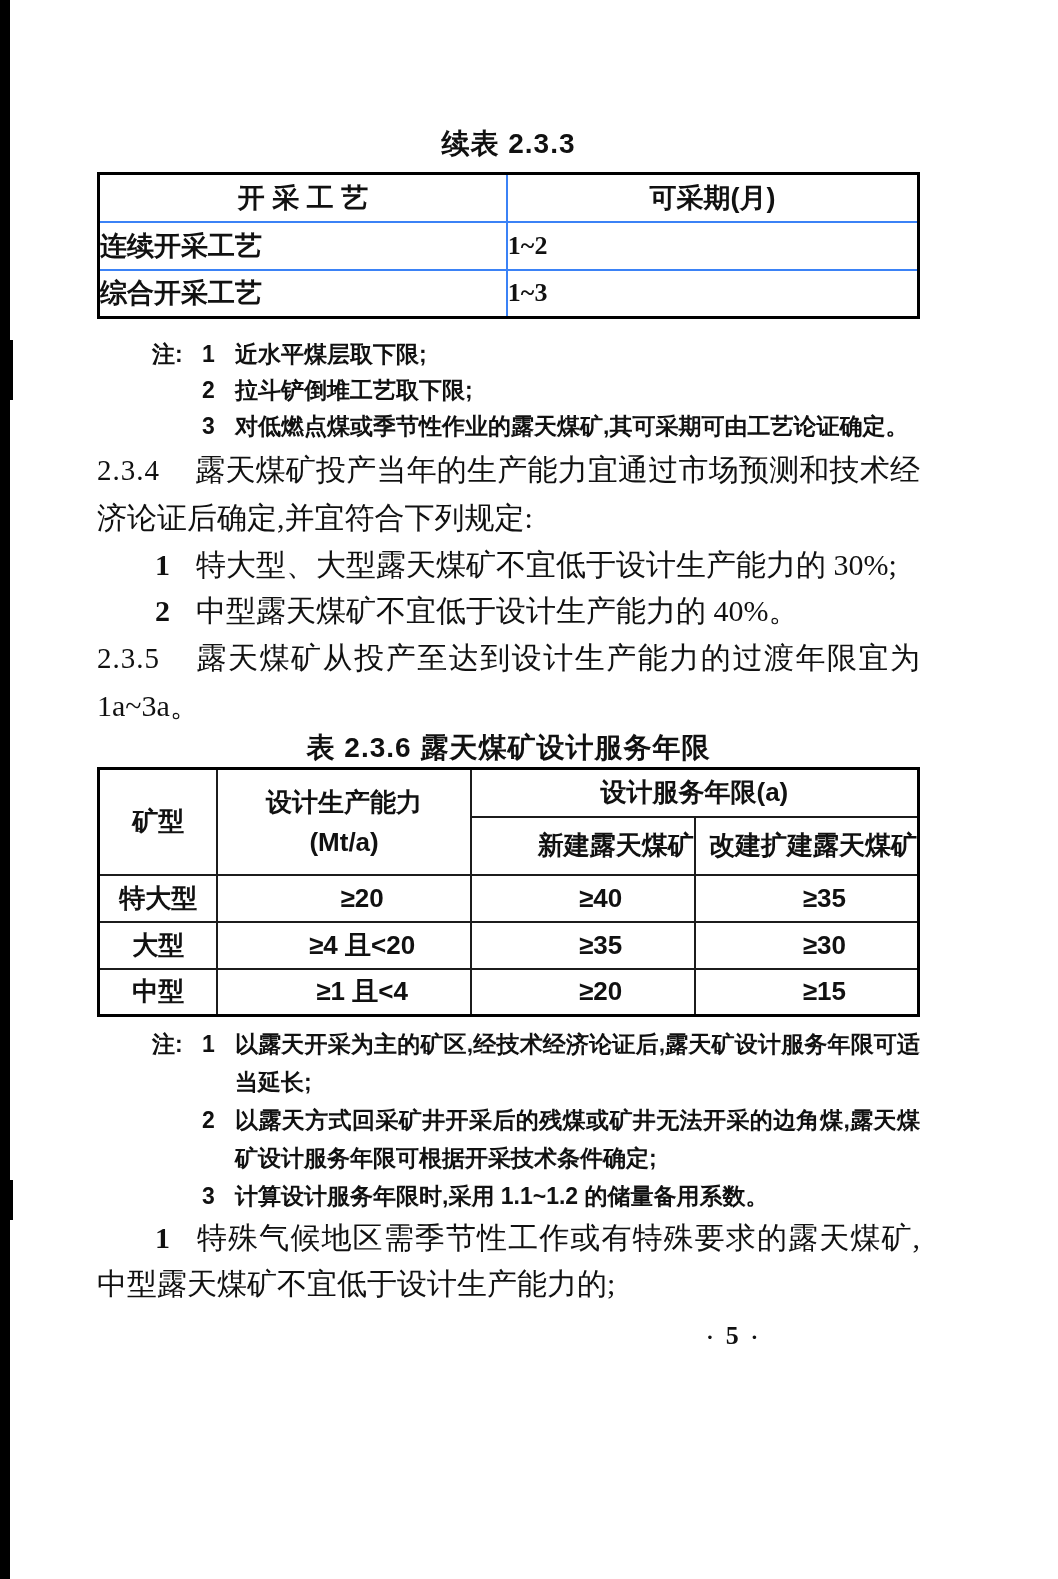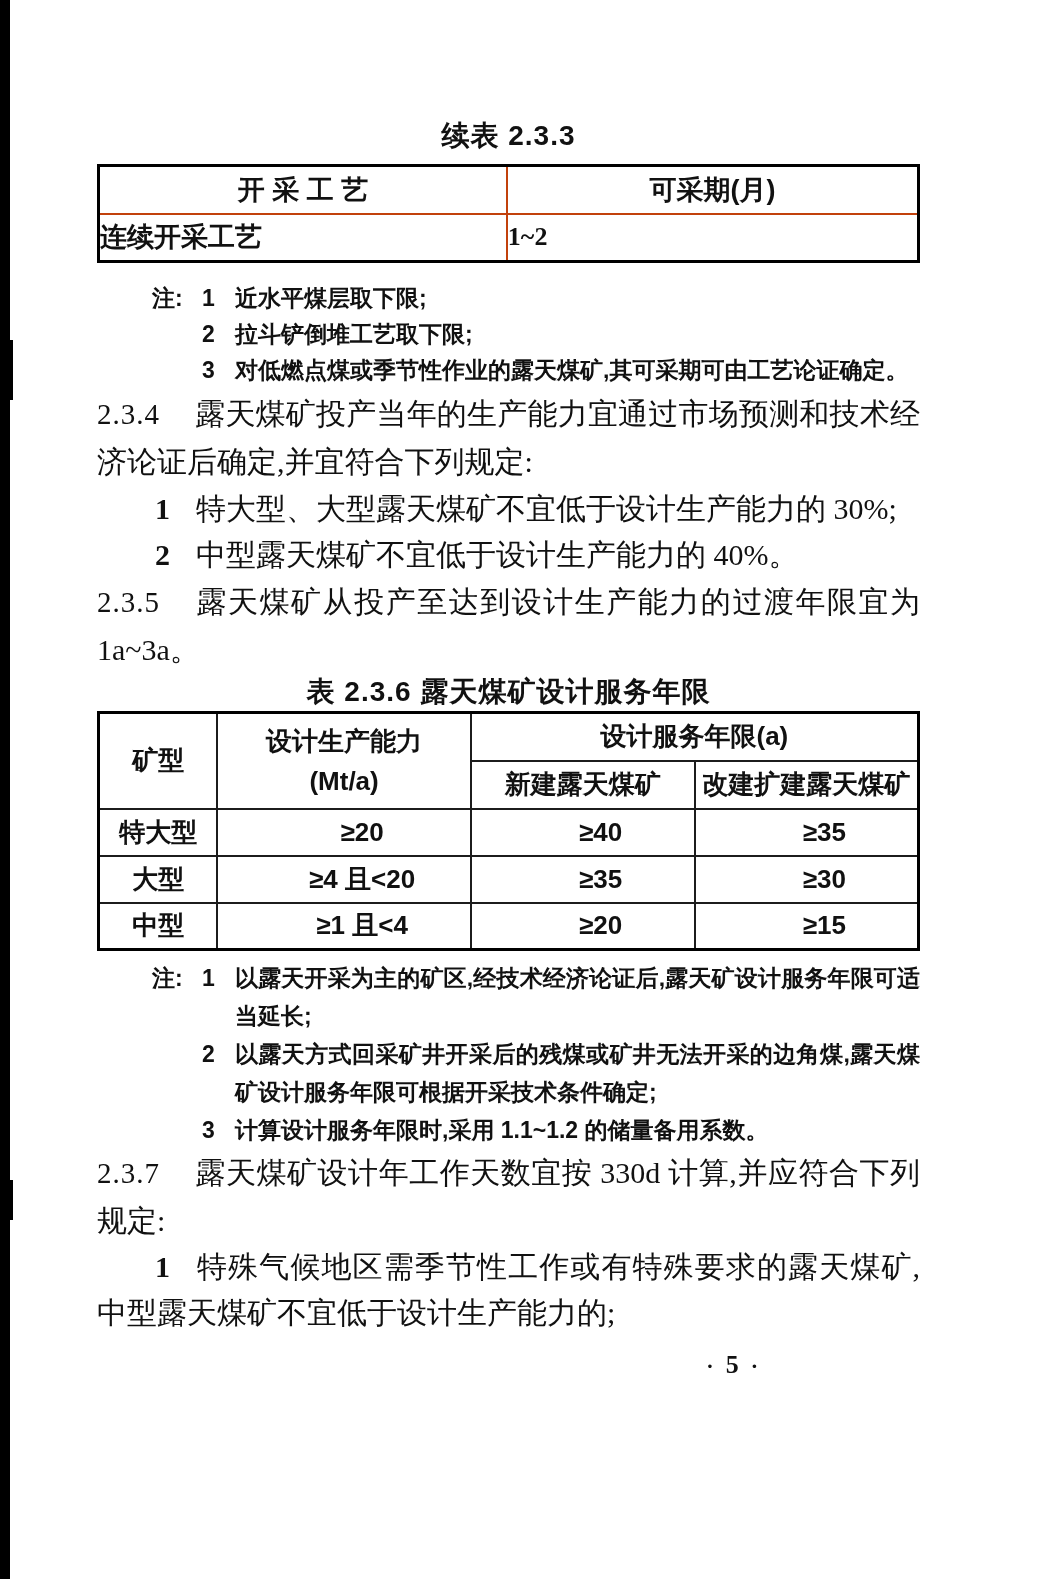--- a/index.html
+++ b/index.html
@@ -22,21 +22,21 @@
     background: #000;
   }
   .gutter-nick {
     position: absolute;
     left: 10px; width: 3px;
     background: #000;
   }
 
   .content {
     position: absolute;
-    left: 97px; top: 0;
+    left: 97px; top: 8px;
     width: 823px;
     padding-top: 118px;
   }
 
   .tbl-title {
     text-align: center;
     font-family: "Liberation Sans", "DejaVu Sans", sans-serif;
     font-weight: bold;
     font-size: 28px;
     line-height: 36px;
@@ -44,21 +44,21 @@
   }
   .tbl-title.second { line-height: 34px; margin-top: 2px; }
 
   table {
     border-collapse: collapse;
     width: 100%;
     table-layout: fixed;
   }
   .t1 { margin-top: 10px; border: 3px solid #000; }
   .t1 th, .t1 td {
-    border: 2px solid #c2410c;
+    border: 2px solid #3b82f6;
     vertical-align: middle;
     font-family: "Liberation Sans", "DejaVu Sans", sans-serif;
     font-weight: bold;
     font-size: 27px;
     height: 48px;
     padding: 0;
     margin-left: 12px;
   }
   .t1 .c1 { width: 49.8%; }
   .t1 .c2 { width: 50.2%; }
@@ -68,21 +68,21 @@
   .t2 th, .t2 td {
     border: 2px solid #1c1c1c;
     text-align: center;
     vertical-align: middle;
     font-family: "Liberation Sans", "DejaVu Sans", sans-serif;
     font-weight: bold;
     font-size: 26px;
     padding: 0;
   }
   .t2 .hrow1 th { height: 48px; }
-  .t2 .hrow2 th { height: 48px; }
+  .t2 .hrow2 th { height: 58px; text-align: right; }
   .t2 td { height: 47px; }
   .t2 .cA { width: 14.5%; text-align: center; }
   .t2 .cB { width: 30.9%; }
   .t2 .cC { width: 26.7%; }
   .t2 .cD { width: 27.9%; }
   .t2 .two-line { line-height: 40px; }
   .t2 .num { font-family: Liberation Sans, sans-serif; padding-left: 36px; }
 
   .notes {
     font-family: "Liberation Sans", "DejaVu Sans", sans-serif;
@@ -137,20 +137,24 @@
 
     <table class="t1">
       <tbody>
         <tr>
           <th class="c1">开 采 工 艺</th>
           <th class="c2">可采期(月)</th>
         </tr>
         <tr>
           <td>连续开采工艺</td>
           <td class="num">1~2</td>
+        </tr>
+        <tr>
+          <td>综合开采工艺</td>
+          <td class="num">1~3</td>
         </tr>
       </tbody>
     </table>
 
     <div class="notes n1">
       <div class="note-row">
         <span class="note-label">注:</span>
         <span class="note-num">1</span>
         <span class="note-text">近水平煤层取下限;</span>
       </div>
@@ -221,21 +225,20 @@
         <span class="note-num">2</span>
         <span class="note-text">以露天方式回采矿井开采后的残煤或矿井无法开采的边角煤,露天煤矿设计服务年限可根据开采技术条件确定;</span>
       </div>
       <div class="note-row">
         <span class="note-label"></span>
         <span class="note-num">3</span>
         <span class="note-text">计算设计服务年限时,采用 1.1~1.2 的储量备用系数。</span>
       </div>
     </div>
 
-    <p class="sec"><span class="secnum">2.3.7</span><span>露天煤矿设计年工作天数宜按 330d 计算,并应符合下列规定:</span></p>
     <p class="item"><span class="itemnum">1</span><span>特殊气候地区需季节性工作或有特殊要求的露天煤矿,中型露天煤矿不宜低于设计生产能力的;</span></p>
 
     <div class="footer">
       <span class="dot">·</span><span>5</span><span class="dot">·</span>
     </div>
 
   </div>
 </div>
 
 </body></html>

